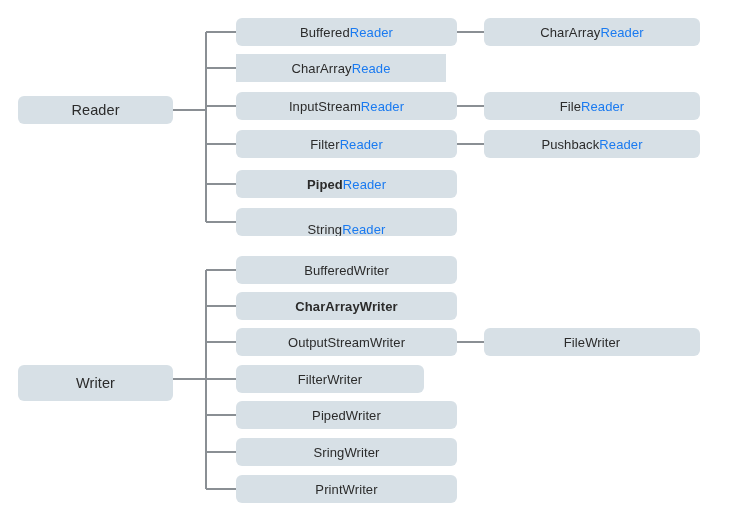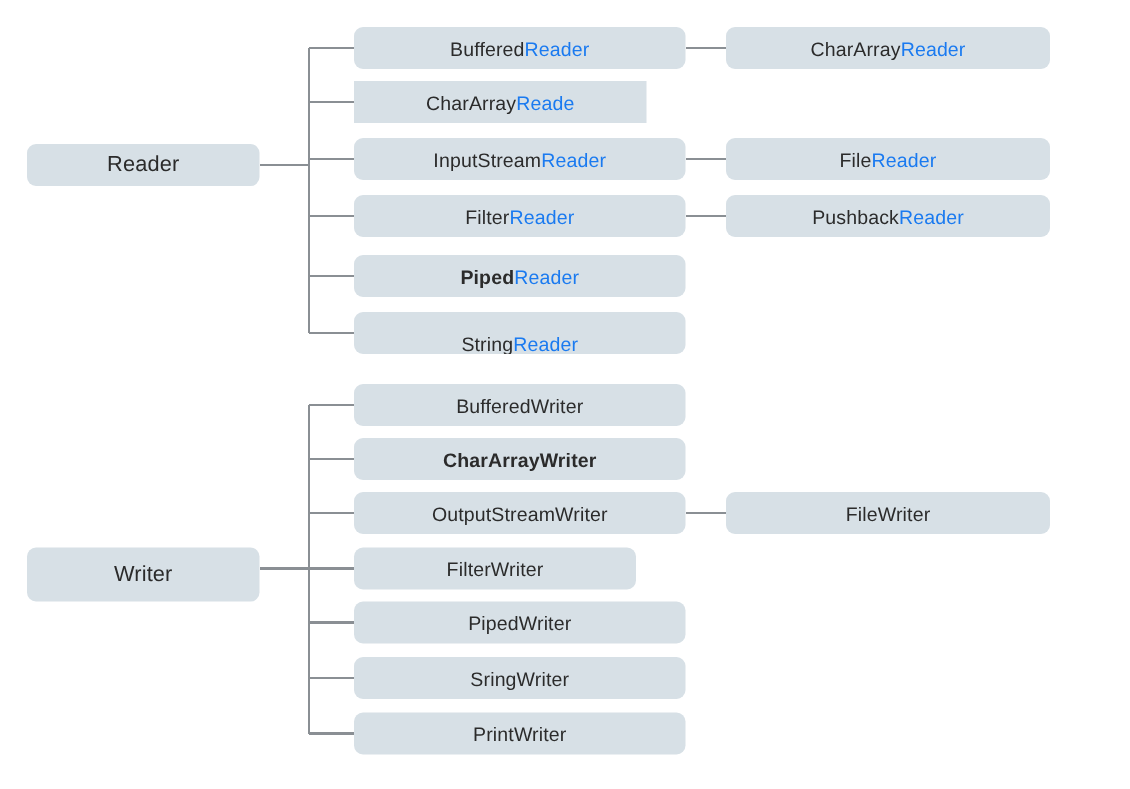--- a/index.html
+++ b/index.html
@@ -78,21 +78,21 @@
       <line x1="206" y1="415" x2="236" y2="415" stroke="#8a8f94" stroke-width="1.6" shape-rendering="crispEdges"></line>
       <line x1="206" y1="452" x2="236" y2="452" stroke="#8a8f94" stroke-width="1.6" shape-rendering="crispEdges"></line>
       <line x1="206" y1="489" x2="236" y2="489" stroke="#8a8f94" stroke-width="1.6" shape-rendering="crispEdges"></line>
     </svg>
 <div class="node" style="left: 236px; top: 18px; width: 221px; height: 28px; background: rgb(215, 224, 230); border-radius: 6px;">
       <span class="lbl"><span class="pre" style="color: rgb(43, 43, 43);">Buffered</span><span class="suf" style="color: rgb(26, 122, 240);">Reader</span></span>
     </div>
     <div class="node" style="left: 484px; top: 18px; width: 216px; height: 28px; background: rgb(215, 224, 230); border-radius: 6px;">
       <span class="lbl"><span class="pre" style="color: rgb(43, 43, 43);">CharArray</span><span class="suf" style="color: rgb(26, 122, 240);">Reader</span></span>
     </div>
-    <div class="node" style="left: 236px; top: 54px; width: 195px; height: 28px; background: rgb(215, 224, 230); border-radius: 0;">
+    <div class="node" style="left: 236px; top: 54px; width: 210px; height: 28px; background: rgb(215, 224, 230); border-radius: 0;">
       <span class="lbl"><span class="pre" style="color: rgb(43, 43, 43);">CharArray</span><span class="suf" style="color: rgb(26, 122, 240);">Reade</span></span>
     </div>
     <div class="node" style="left: 236px; top: 92px; width: 221px; height: 28px; background: rgb(215, 224, 230); border-radius: 6px;">
       <span class="lbl"><span class="pre" style="color: rgb(43, 43, 43);">InputStream</span><span class="suf" style="color: rgb(26, 122, 240);">Reader</span></span>
     </div>
     <div class="node" style="left: 484px; top: 92px; width: 216px; height: 28px; background: rgb(215, 224, 230); border-radius: 6px;">
       <span class="lbl"><span class="pre" style="color: rgb(43, 43, 43);">File</span><span class="suf" style="color: rgb(26, 122, 240);">Reader</span></span>
     </div>
     <div class="node" style="left: 236px; top: 130px; width: 221px; height: 28px; background: rgb(215, 224, 230); border-radius: 6px;">
       <span class="lbl"><span class="pre" style="color: rgb(43, 43, 43);">Filter</span><span class="suf" style="color: rgb(26, 122, 240);">Reader</span></span>

